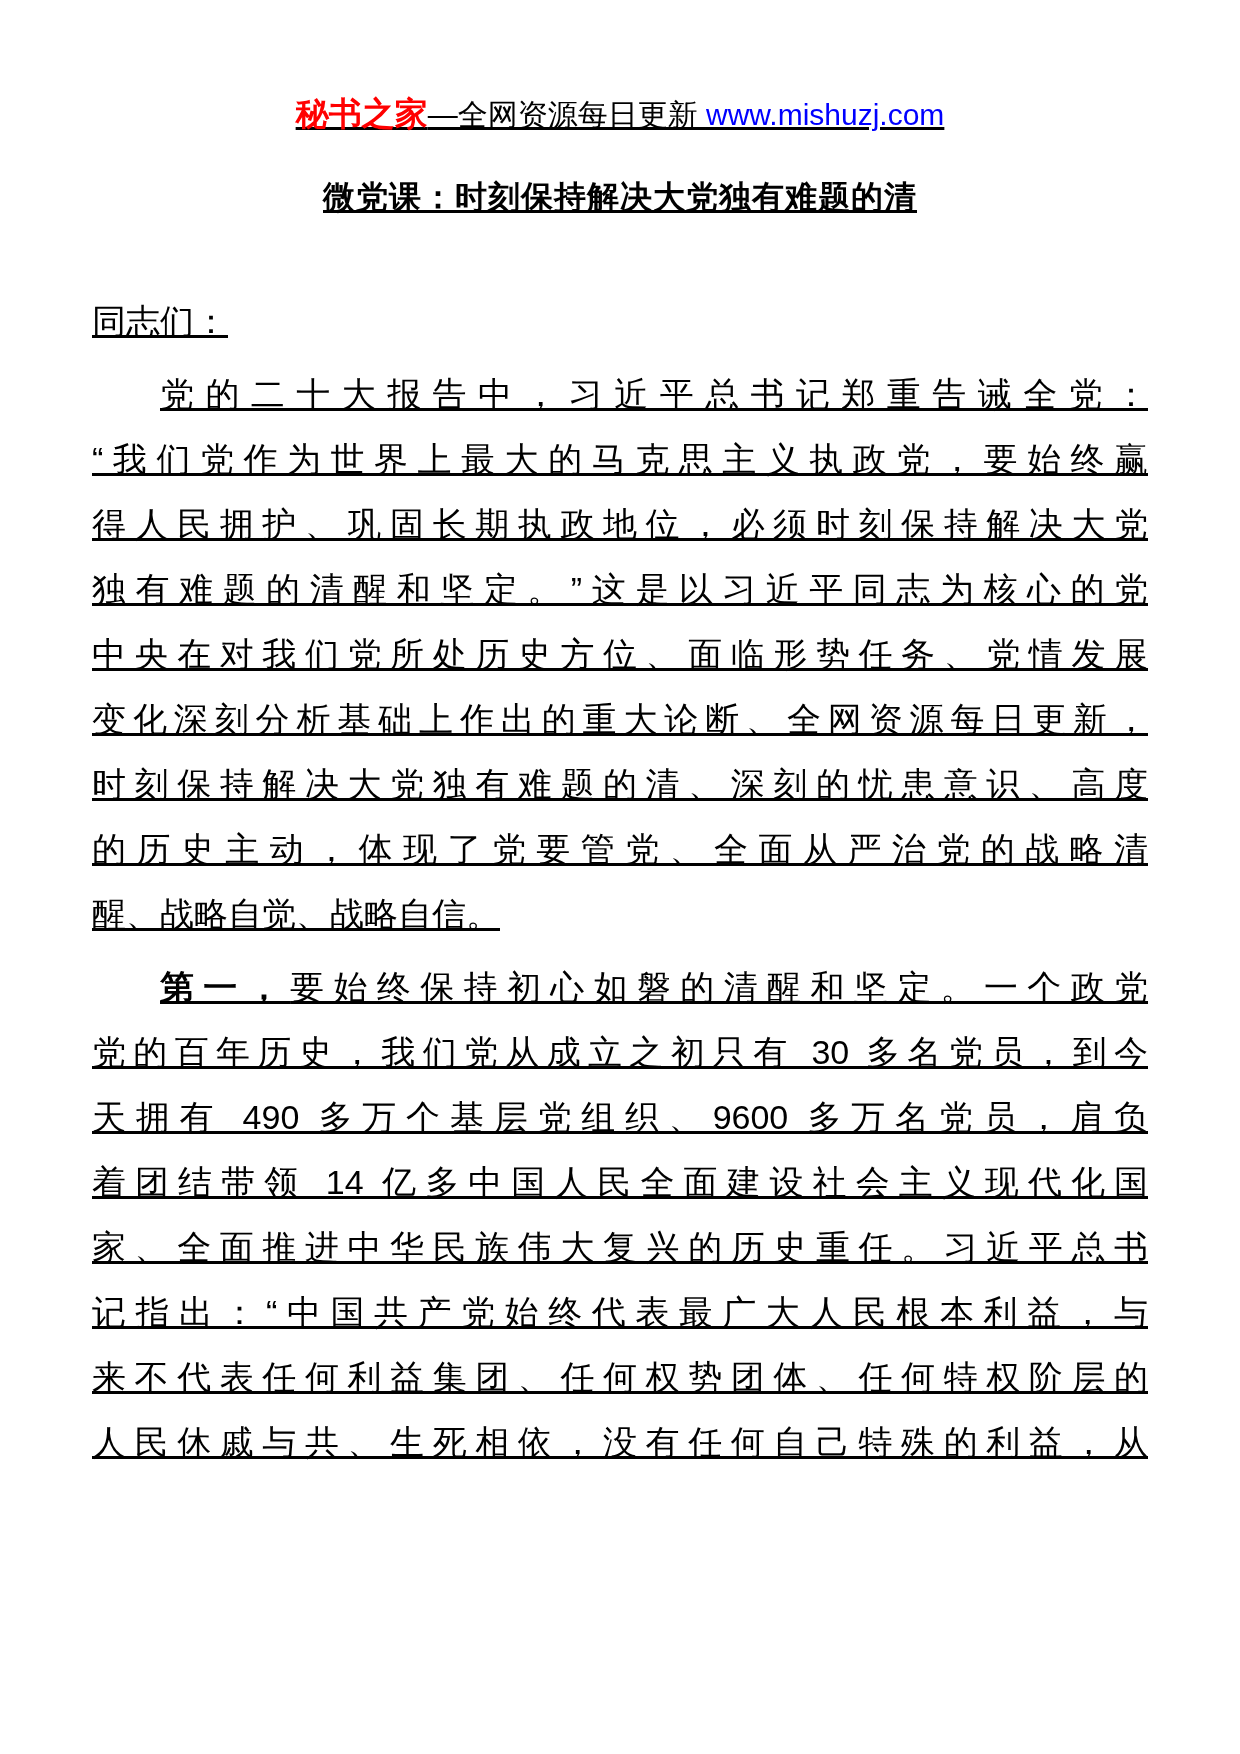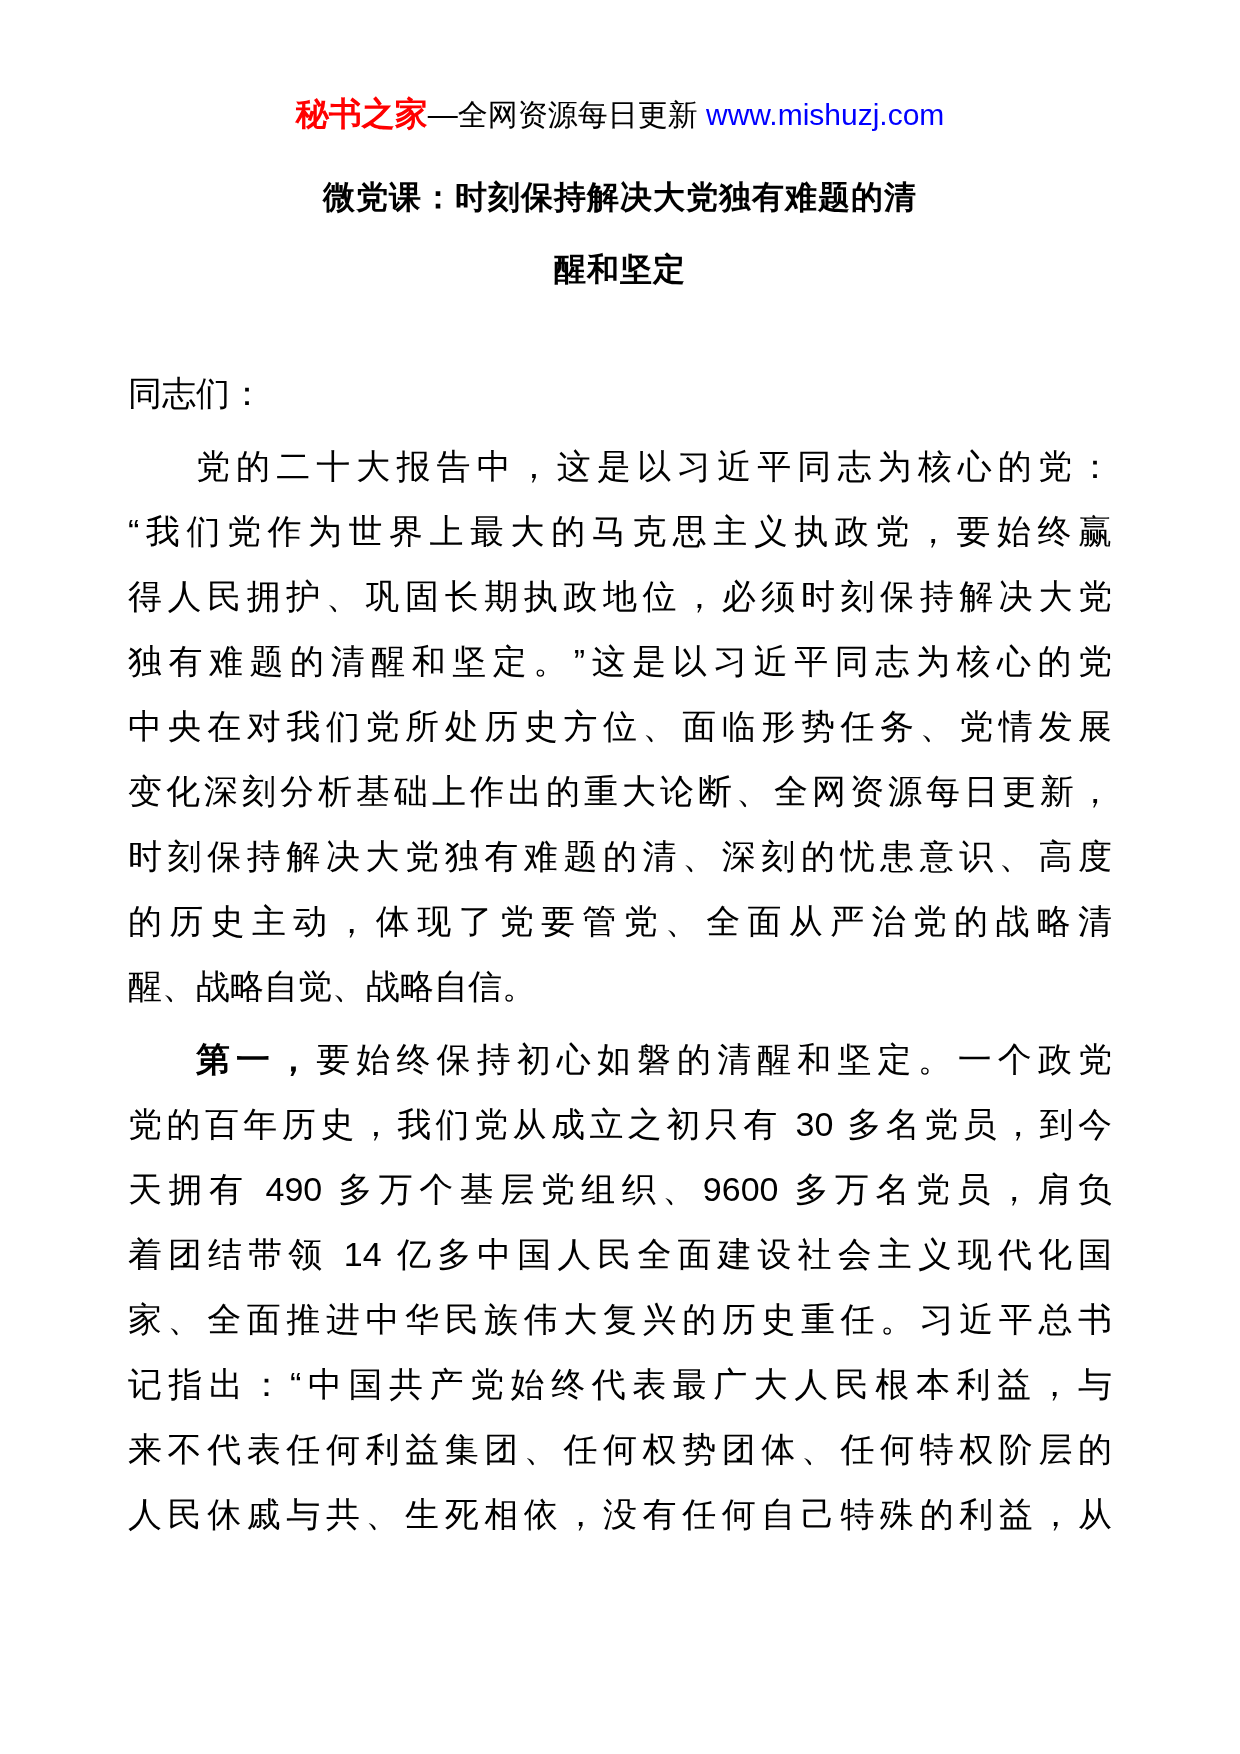--- a/index.html
+++ b/index.html
@@ -5,21 +5,21 @@
   html,body { margin:0; padding:0; background:#ffffff; }
   .page {
     position:relative;
     width:1240px; height:1754px;
     margin:0 auto;
     background:#ffffff;
     overflow:hidden;
     font-family:"Liberation Sans","DejaVu Sans",sans-serif;
     color:#000000;
   }
-  .content { padding:0 120px; }
+  .content { padding:0 84px;text-decoration:underline; }
   
   .site-header {
     padding-top:94px;
     text-align:center;
     font-size:30px;
     line-height:40px;
     white-space:nowrap;
   }
   .site-brand { font-weight:700; font-size:33px; }
   .site-tagline { color:#000000; }
@@ -56,29 +56,28 @@
 
 <div class="page">
   <div class="content">
 
     <div class="site-header">
       <span class="site-brand" style="color: rgb(255, 0, 0);">秘书之家</span><span class="site-tagline">—全网资源每日更新 </span><span class="site-url" style="color: rgb(0, 0, 255);">www.mishuzj.com</span>
     </div>
 
     <div class="doc-title">
       <div>微党课：时刻保持解决大党独有难题的清</div>
-      <div>醒和坚定</div>
     </div>
 
     <div class="document-body">
         <div class="para">
           <div class="line"><span>同志们：</span></div>
         </div>
         <div class="para">
-          <div class="line indent just"><span>党的二十大报告中，这是以习近平同志为核心的党：</span></div>
+          <div class="line indent just"><span>党的二十大报告中，习近平总书记郑重告诫全党：</span></div>
           <div class="line just"><span>“我们党作为世界上最大的马克思主义执政党，要始终赢</span></div>
           <div class="line just"><span>得人民拥护、巩固长期执政地位，必须时刻保持解决大党</span></div>
           <div class="line just"><span>独有难题的清醒和坚定。”这是以习近平同志为核心的党</span></div>
           <div class="line just"><span>中央在对我们党所处历史方位、面临形势任务、党情发展</span></div>
           <div class="line just"><span>变化深刻分析基础上作出的重大论断、全网资源每日更新，</span></div>
           <div class="line just"><span>时刻保持解决大党独有难题的清、深刻的忧患意识、高度</span></div>
           <div class="line just"><span>的历史主动，体现了党要管党、全面从严治党的战略清</span></div>
           <div class="line"><span>醒、战略自觉、战略自信。</span></div>
         </div>
         <div class="para">

